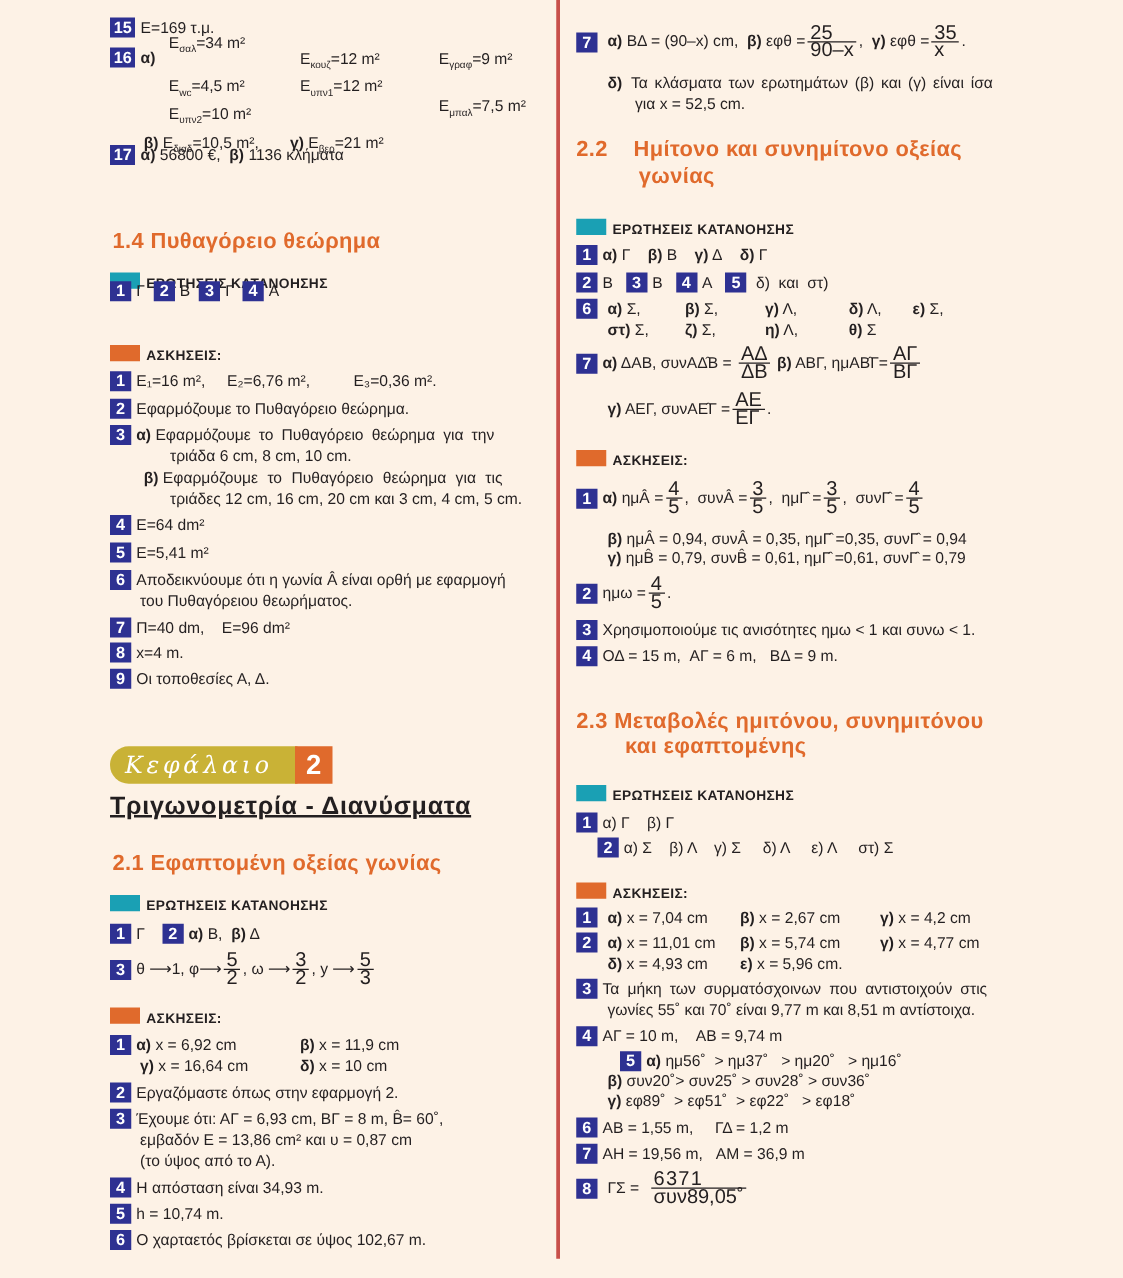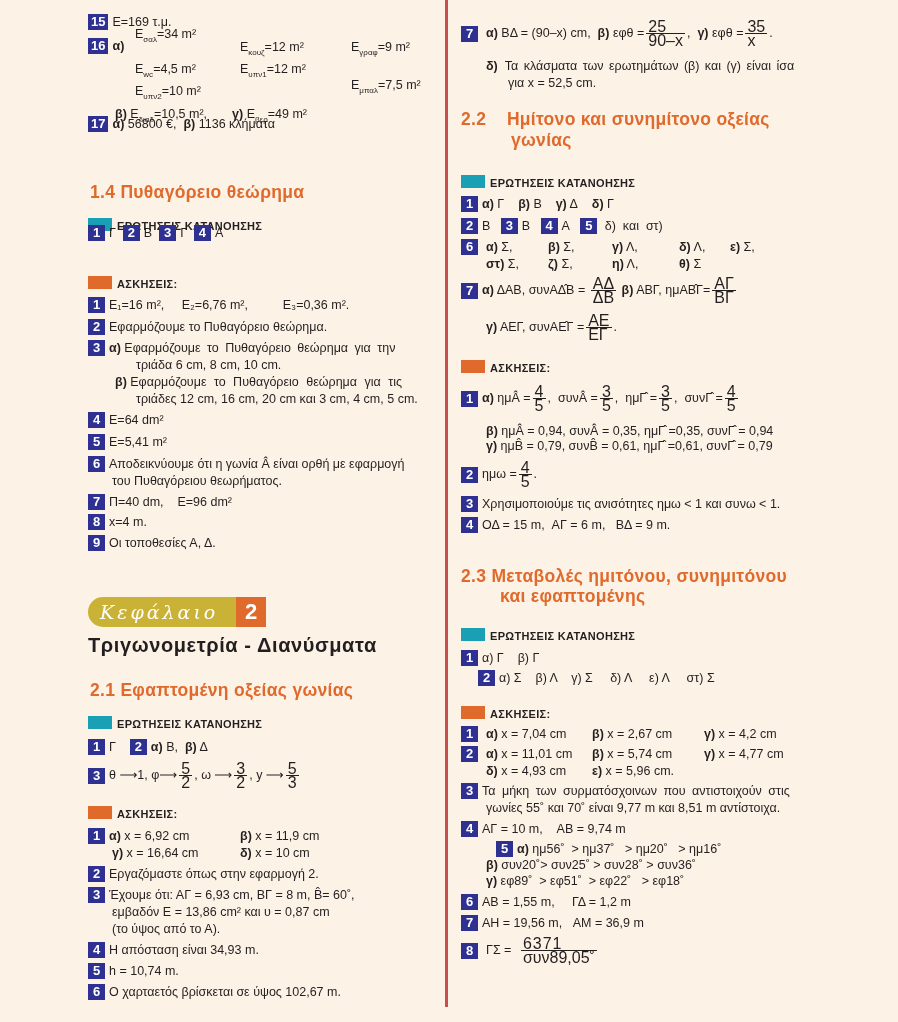--- a/index.html
+++ b/index.html
@@ -13,21 +13,21 @@
   .hdr .sq{display:inline-block;width:24px;height:13px;vertical-align:-1px;margin-right:5px;}
   .sq.teal{background:#1aa0b4;}
   .sq.orange{background:#e06a2c;}
   .frac{display:inline-block;vertical-align:middle;line-height:13px;font-size:16px;margin:0 2px;}
   .frac .n{display:block;border-bottom:1px solid #231f20;padding:0 2px;}
   .frac .d{display:block;padding:0 2px;}
   sub{font-size:8px;}
   .chap{position:absolute;left:88px;top:597px;height:30px;}
   .chap .pill{position:absolute;left:0;top:0;width:150px;height:30px;background:#c9b236;border-radius:15px 0 0 15px;color:#fff;font-family:"DejaVu Serif",serif;font-style:italic;font-size:19px;line-height:30px;padding-left:12px;box-sizing:border-box;letter-spacing:3px;}
   .chap .num{position:absolute;left:148px;top:0;width:30px;height:30px;background:#e06a2c;color:#fff;font-weight:bold;font-size:22px;line-height:30px;text-align:center;}
-  .chaptitle{position:absolute;left:88px;top:634px;font-size:20px;font-weight:bold;letter-spacing:0.6px;}
+  .chaptitle{position:absolute;left:88px;top:634px;font-size:20px;font-weight:bold;letter-spacing:0.6px;text-decoration:underline;}
 </style>
 </head>
 <body>
 
 <div class="divider"></div>
 
 <div class="row" style="left:88px;top:14px;">
   <span class="nb">15</span><span>Ε=169 τ.μ.</span>
 </div>
 
@@ -51,21 +51,21 @@
 </div>
 <div class="row" style="left:351px;top:61px;margin-top:16px;">
   <span>Ε</span><sub>μπαλ</sub><span>=7,5 m²</span>
 </div>
 <div class="row" style="left:135px;top:83px;">
   <span>Ε</span><sub>υπν2</sub><span>=10 m²</span>
 </div>
 <div class="row" style="left:115px;top:106px;">
   <span class="b">β)</span> Ε<sub>διαδ</sub><span>=10,5 m²,</span>
   <span style="display:inline-block;width:18px"></span>
-  <span class="b">γ)</span> Ε<sub>βερ</sub><span>=49 m²</span>
+  <span class="b">γ)</span> Ε<sub>βερ</sub><span>=21 m²</span>
 </div>
 <div class="row" style="left:88px;top:116px;">
   <span class="nb">17</span><span class="b">α)</span> <span>56800 €,</span>&nbsp; <span class="b">β)</span> <span>1136 κλήματα</span>
 </div>
 
 <div class="sec" style="left:90px;top:181px;">1.4  Πυθαγόρειο θεώρημα</div>
 <div class="hdr" style="left:88px;top:218px;"><span class="sq teal"></span><span>ΕΡΩΤΗΣΕΙΣ ΚΑΤΑΝΟΗΣΗΣ</span></div>
 <div class="row" style="left:88px;top:225px;">
   <span class="nb">1</span><span>Γ</span>&nbsp;
   <span class="nb">2</span><span>Β</span>&nbsp;

